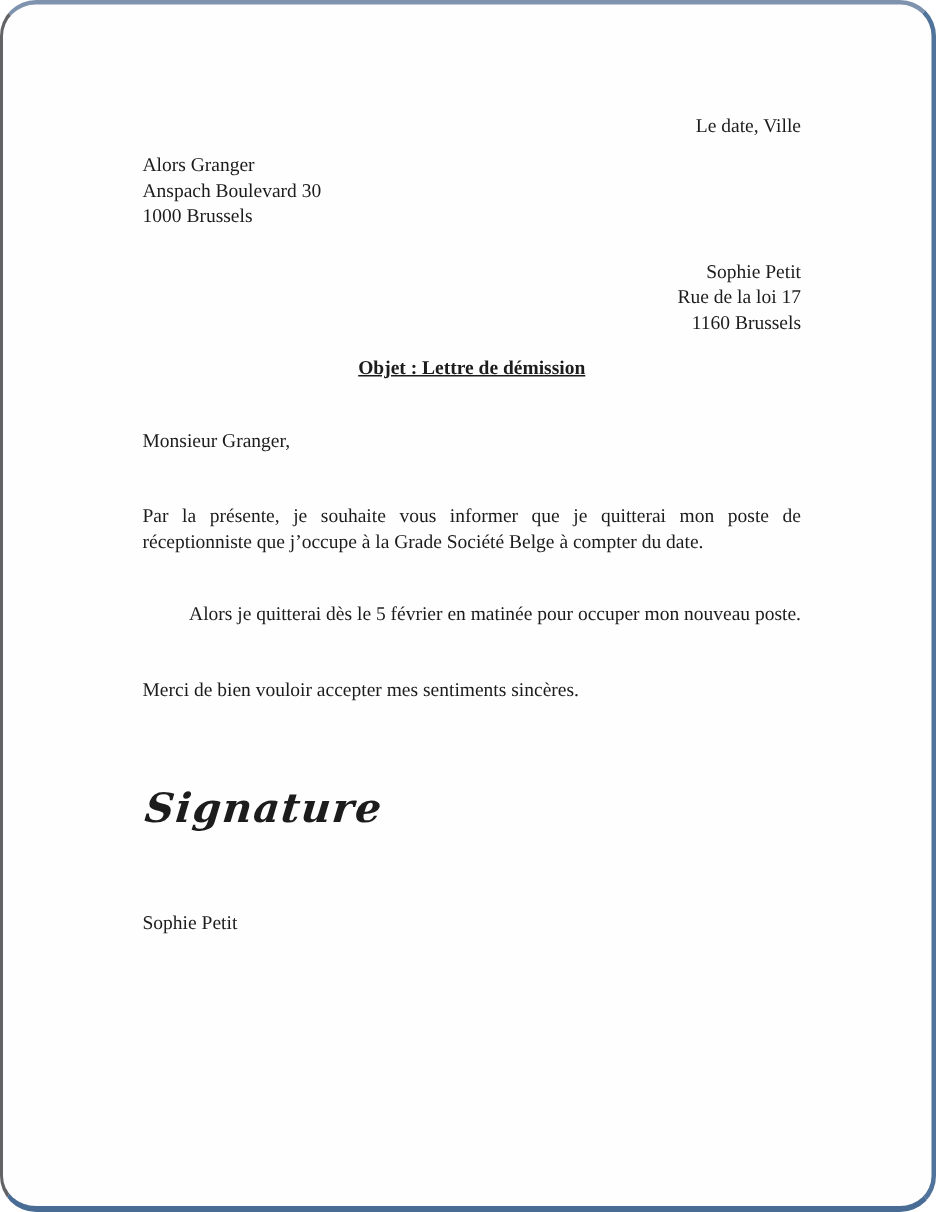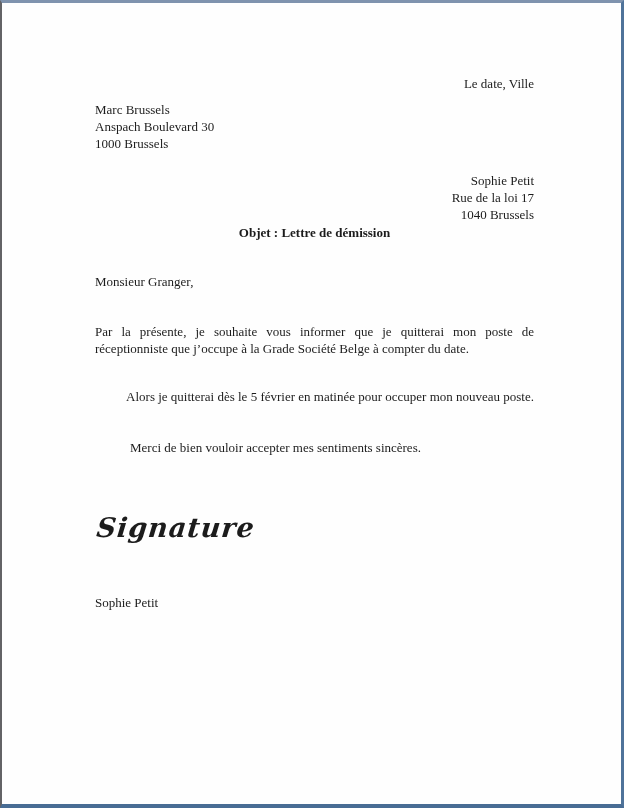--- a/index.html
+++ b/index.html
@@ -15,35 +15,36 @@
     border-top: 3px solid #7f93ae;
     border-left: 2px solid #636366;
     border-right: 3px solid #4f739a;
     border-bottom: 4px solid #486c94;
     padding: 72px 87px 0 93px;
     font-family: "Liberation Serif", serif;
     font-size: 13px;
     line-height: 17px;
     color: #1c1c1c;
     overflow: hidden;
+    border-radius: 24px;
   }
   .right { text-align: right; }
   .center { text-align: center; }
   .bold { font-weight: bold; }
   .block { margin: 0; }
   .date-line { margin-top: 0; }
   .recipient-block { margin-top: 9px; }
   .sender-block { margin-top: 20px; }
-  .subject-line { margin-top: 1px; }
+  .subject-line { margin-top: 13px; text-decoration: underline; }
   .salutation { margin-top: 32px; }
   .para { text-align: justify; }
   .para-1 { margin-top: 33px; }
   .para-2 { margin-top: 13px; }
   .para-3 { margin-top: 31px; text-align: right; }
-  .para-4 { margin-top: 34px; text-align: left; margin-left: 35px; }
+  .para-4 { margin-top: 34px; text-align: left; }
   .signature-script {
     margin-top: 56px;
     font-family: "DejaVu Serif", serif;
     font-style: italic;
     font-weight: bold;
     font-size: 27px;
     line-height: 32px;
     letter-spacing: 1px;
     transform: skewX(-6deg);
     transform-origin: left bottom;
@@ -53,29 +54,29 @@
   p { margin: 0; }
 </style>
 </head>
 <body>
 
 <div class="page">
 
   <p class="block date-line right">Le date, Ville</p>
 
   <div class="recipient-block">
-    <p>Marc Brussels</p>
+    <p>Alors Granger</p>
     <p>Anspach Boulevard 30</p>
     <p>1000 Brussels</p>
   </div>
 
   <div class="sender-block right">
     <p>Sophie Petit</p>
     <p>Rue de la loi 17</p>
-    <p>1040 Brussels</p>
+    <p>1160 Brussels</p>
   </div>
 
   <p class="block subject-line center bold">Objet : Lettre de démission</p>
 
   <p class="block salutation">Monsieur Granger,</p>
 
   <p class="block para para-1">Par la présente, je souhaite vous informer que je quitterai mon poste de réceptionniste que j’occupe à la Grade Société Belge à compter du date.</p>
 
 
   <p class="block para para-3">Alors je quitterai dès le 5 février en matinée pour occuper mon nouveau poste.</p>

